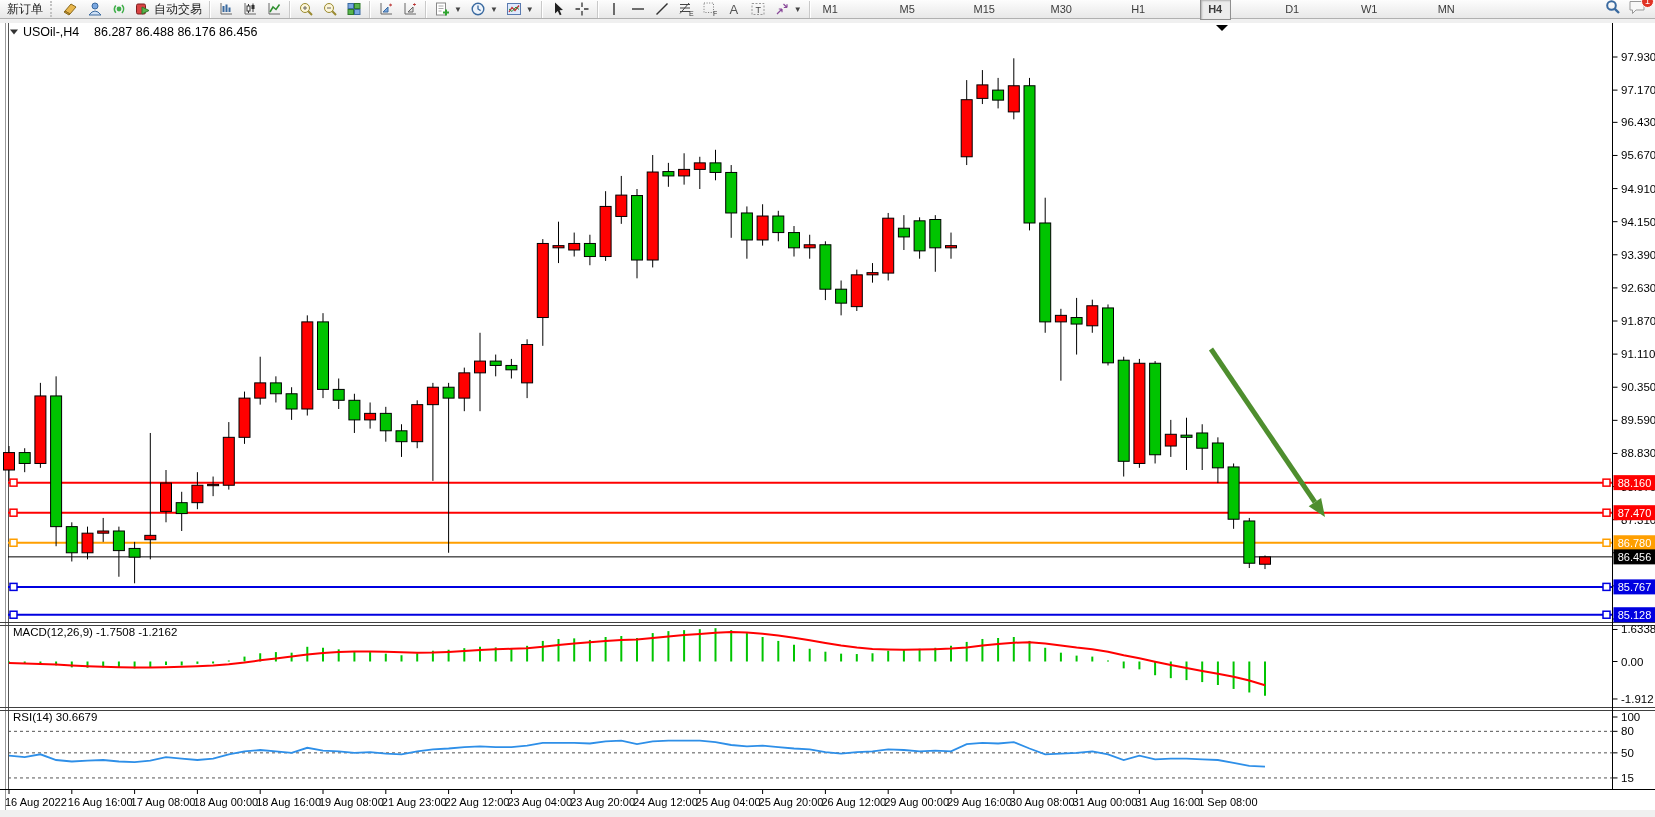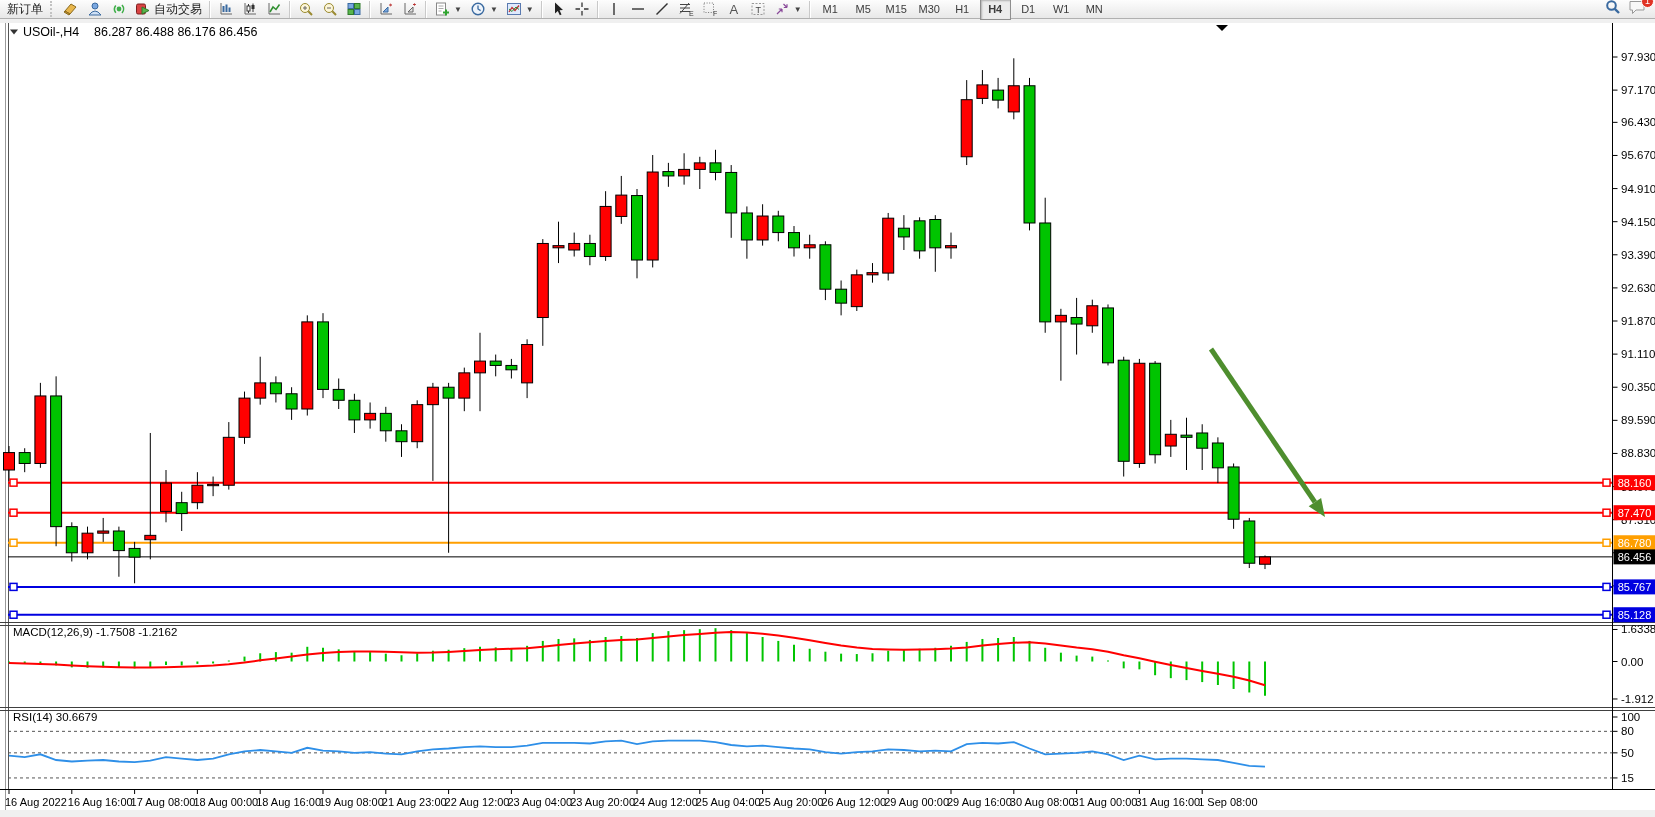--- a/index.html
+++ b/index.html
@@ -6,21 +6,21 @@
   body{width:1655px;height:817px;position:relative;overflow:hidden;background:#f0f0f0;
        font-family:"Liberation Sans",sans-serif;}
   .toolbar{position:absolute;top:0;left:0;width:1655px;height:19px;z-index:5;
     background:linear-gradient(#fdfdfd,#e8e8e8);border-bottom:1px solid #b0b0b0;
     display:flex;align-items:center;padding-left:3px;box-sizing:border-box;}
   .tb-btn{height:20px;display:flex;align-items:center;gap:3px;padding:0 4px;font-size:12px;color:#222;cursor:default;}
   .tb-btn svg{display:block;}
   .grip{width:4px;height:16px;margin:0 3px;border-left:2px dotted #c2c2c2;}
   .sep{width:0;height:17px;border-left:1px solid #c9c9c9;border-right:1px solid #fff;margin:0 3px;}
   .caret{font-size:8px;color:#444;margin-left:1px;}
-  .tf-group{display:flex;align-items:flex-end;}
+  .tf-group{display:flex;align-items:flex-end;gap:44px;}
   .tf-btn{min-width:29px;height:19px;display:flex;align-items:center;justify-content:center;
     font-size:11px;color:#3c3c3c;border:1px solid transparent;margin:0 1px;}
   .tf-btn.active{border:1px solid #8f8f8f;background:#ececec;
     box-shadow:inset 1px 1px 2px rgba(0,0,0,0.25);font-weight:bold;}
   .right-tools{margin-left:auto;display:flex;align-items:center;padding-right:8px;gap:6px;}
   .chat-wrap{position:relative;}
   .badge{position:absolute;top:-4px;right:-7px;background:#e03325;color:#fff;border-radius:8px;
     min-width:13px;height:13px;font-size:9px;display:flex;align-items:center;justify-content:center;
     border:1px solid #fff;padding:0 2px;box-sizing:border-box;}
   #chart{position:absolute;top:0;left:0;}

